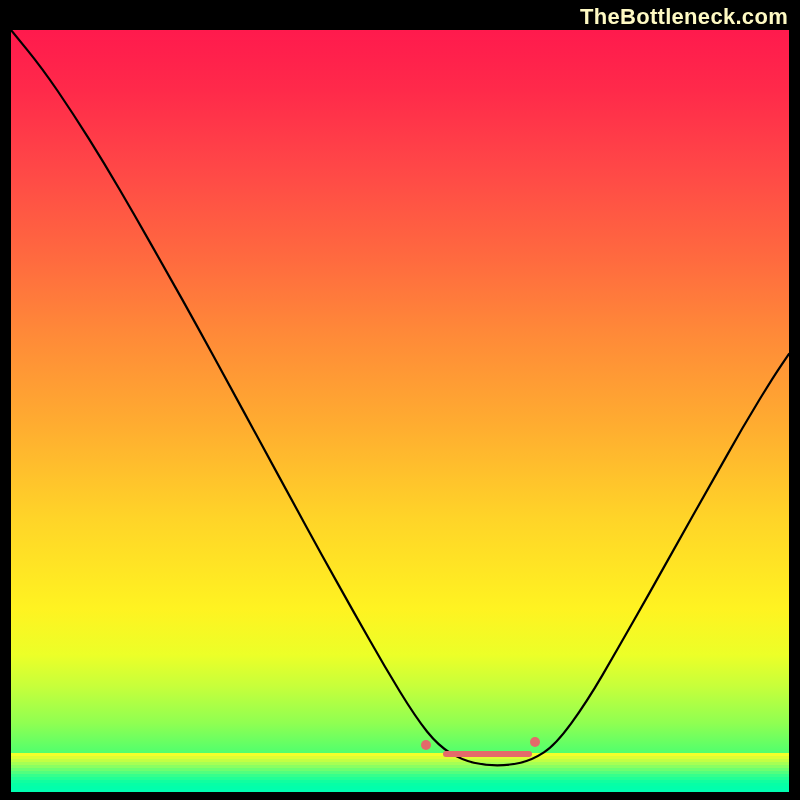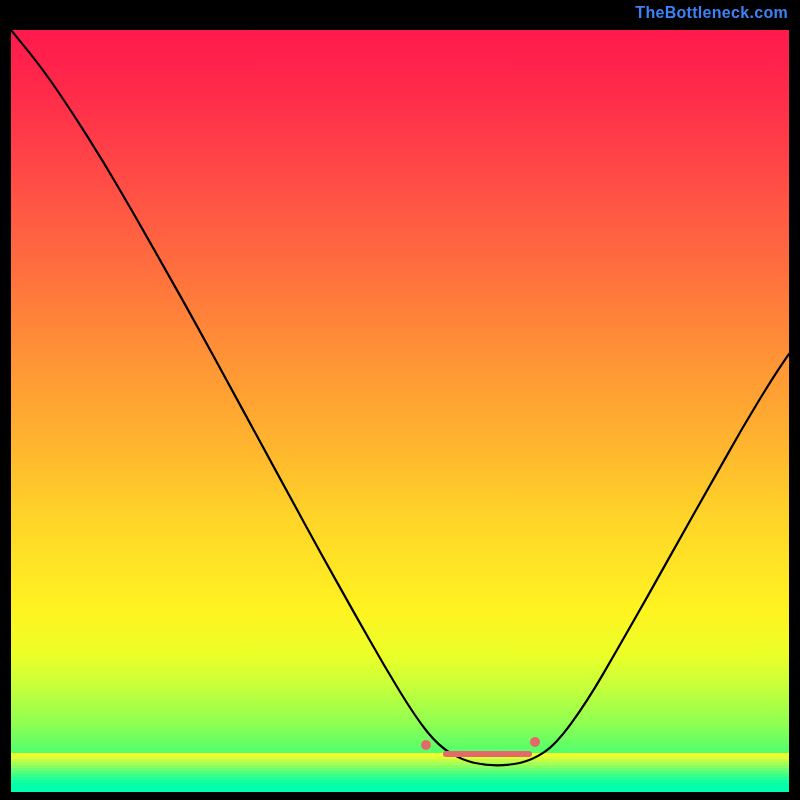--- a/index.html
+++ b/index.html
@@ -74,22 +74,22 @@
   .bar {
     position: absolute;
     height: 6px;
     background: #e46a6a;
     border-radius: 3px;
   }
   .watermark {
     position: absolute;
     top: 4px;
     right: 12px;
-    color: #3b82f6;
-    font-size: 16px;
+    color: #fef9c3;
+    font-size: 22px;
     font-weight: 600;
     letter-spacing: 0.3px;
   }
 </style>
 </head>
 <body>
 
 <div class="watermark">TheBottleneck.com</div>
 
 <div class="frame">

